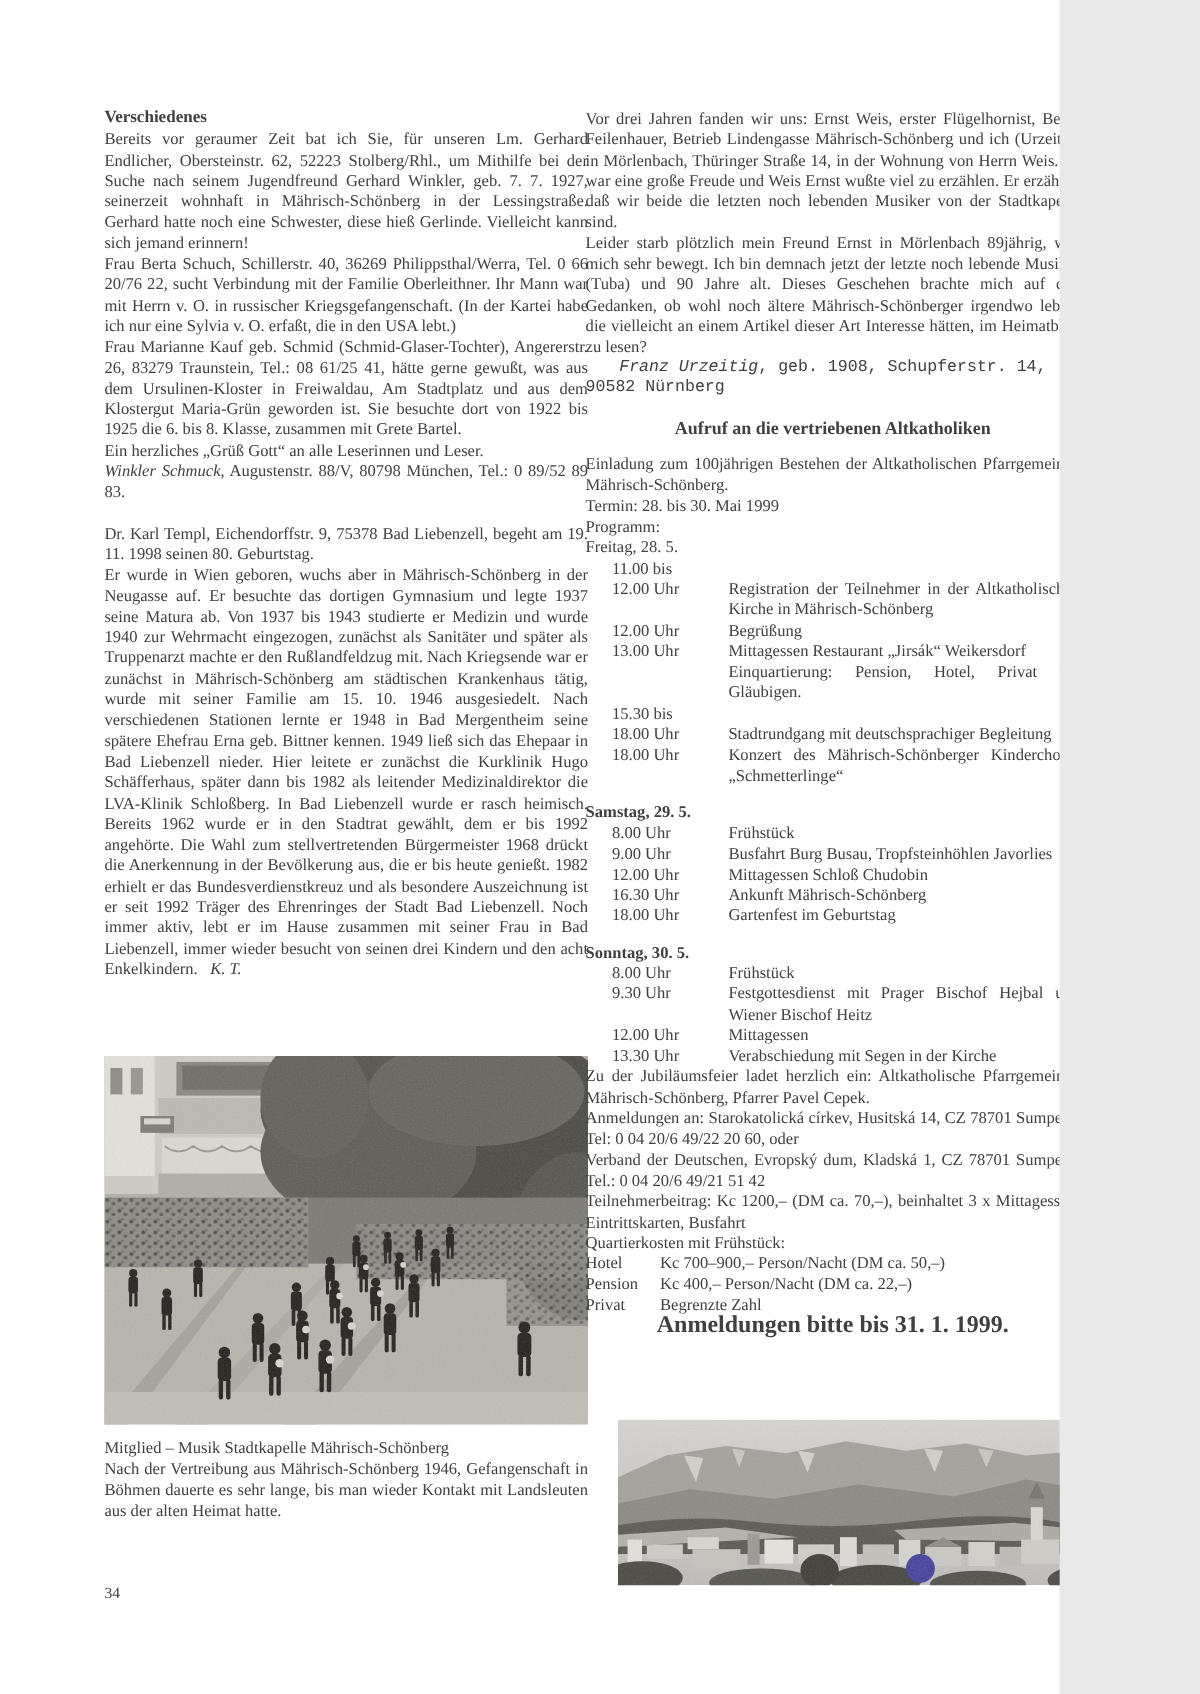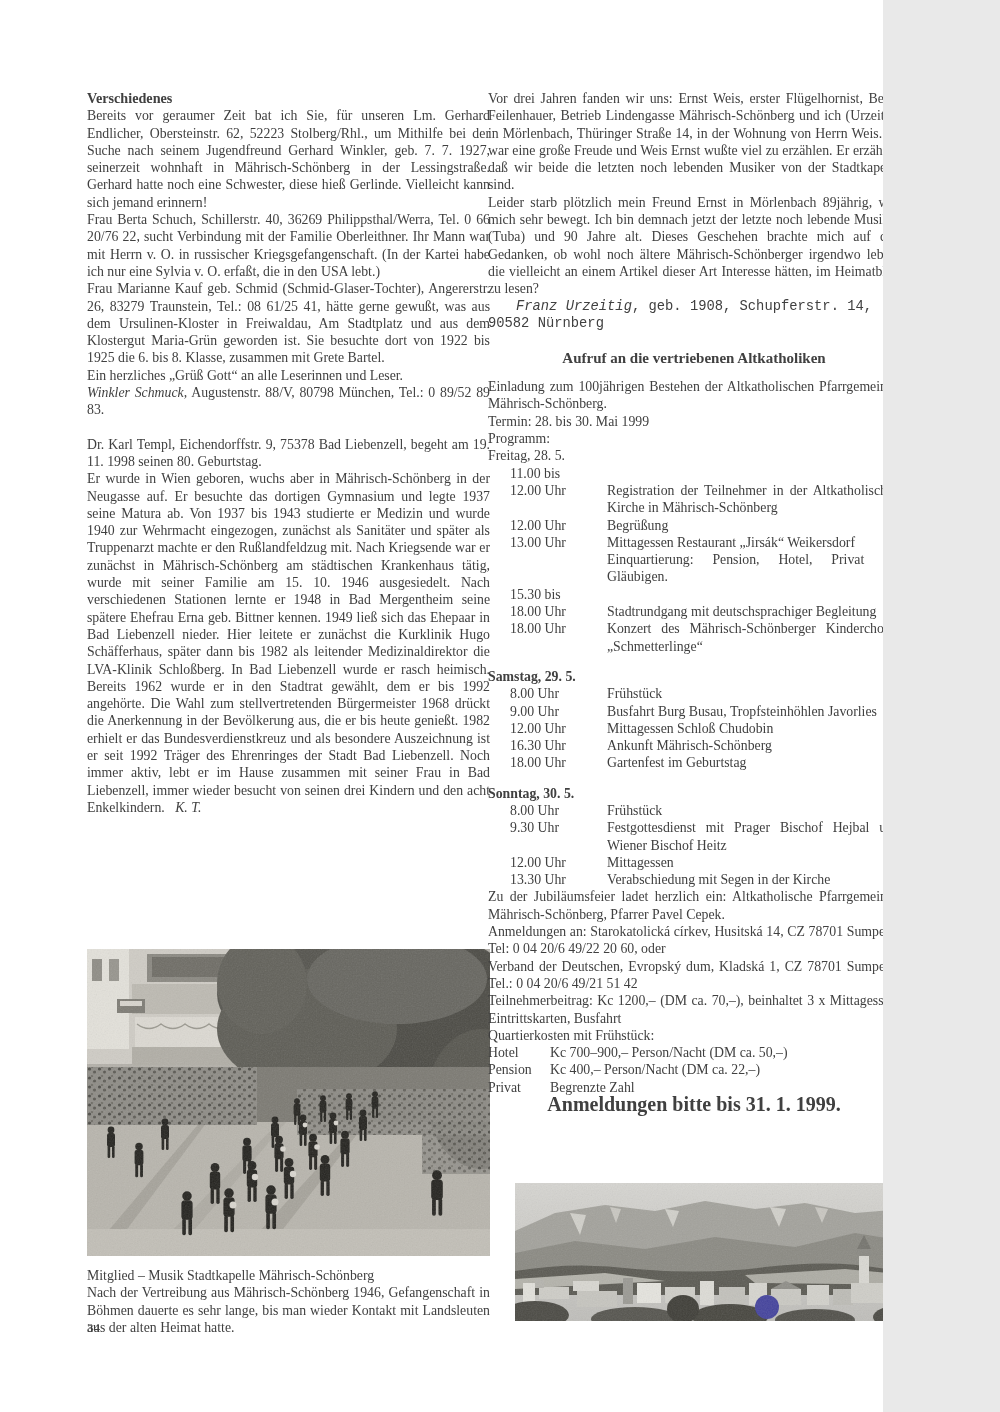--- a/index.html
+++ b/index.html
@@ -17,21 +17,21 @@
   .aufruf-h{font-size:15px;font-weight:bold;text-align:center;margin:15px 0 9px 0;line-height:22px;}
   .sig-line{text-indent:28px;text-align:left;font-family:Liberation Mono, monospace;}
   .sched-row{display:flex;margin-left:22px;}
   .sched-time{flex:0 0 97px;}
   .sched-desc{flex:1;text-align:justify;}
   .day-title{font-weight:bold;margin-top:13px;}
   .qrow{display:flex;}
   .qlabel{flex:0 0 62px;}
   .qval{flex:1;}
   .deadline{font-weight:bold;text-align:center;margin-top:11px;font-size:20px;}
-  .photo-block{position:absolute;left:87px;top:949px;width:403px;}
+  .photo-block{position:absolute;left:87px;top:880px;width:403px;}
   .caption{margin-top:11px;font-size:13.8px;line-height:17.3px;}
   #panorama-block{position:absolute;left:515px;top:1183px;width:414px;height:138px;}
   #page-number{position:absolute;left:87px;top:1308px;font-size:13px;margin-top:12px;}
   svg{display:block;}
   .closing p{margin:0;}
 </style>
 </head>
 <body>
 
 <div id="page">

